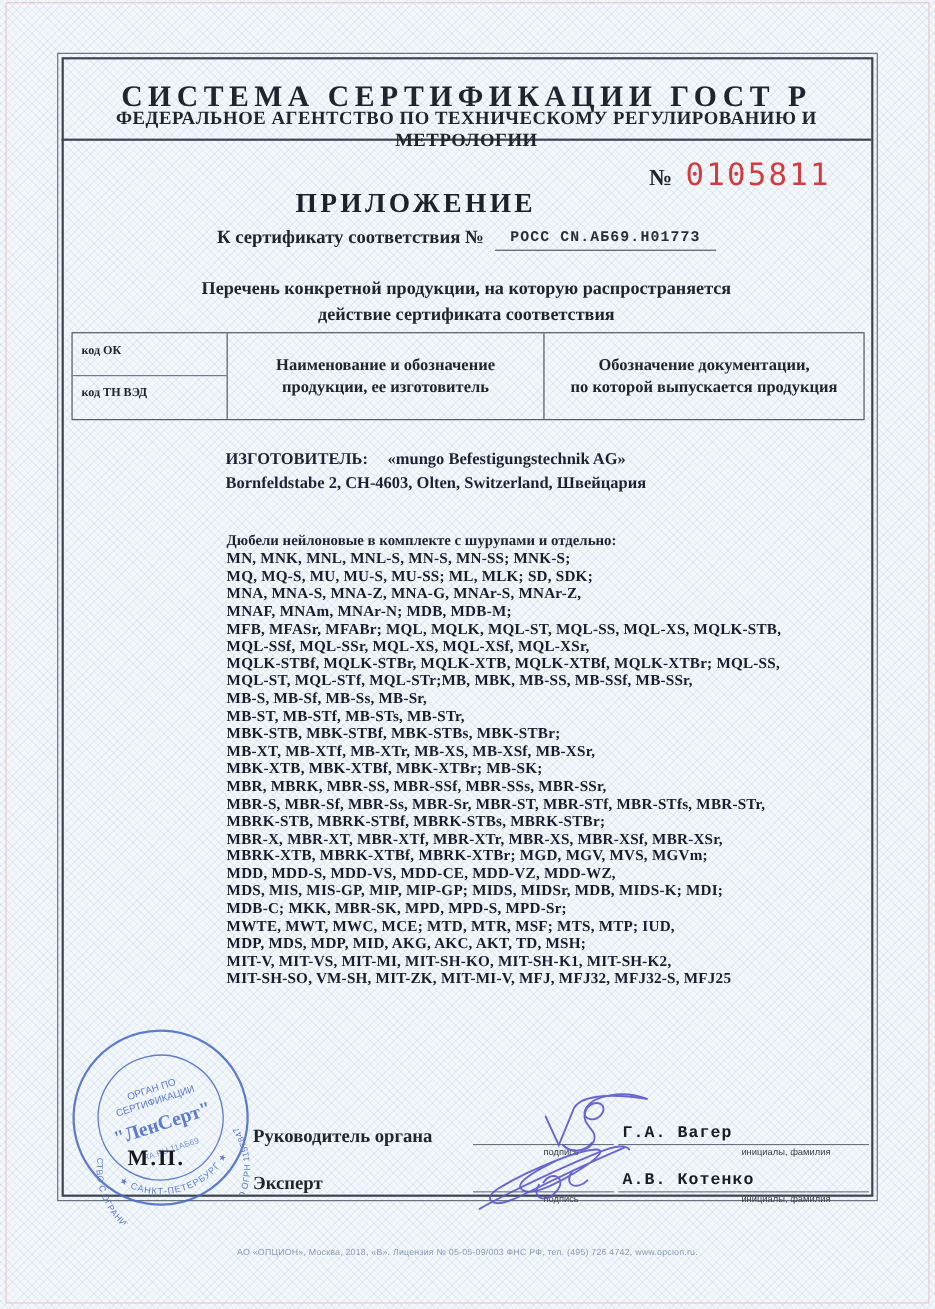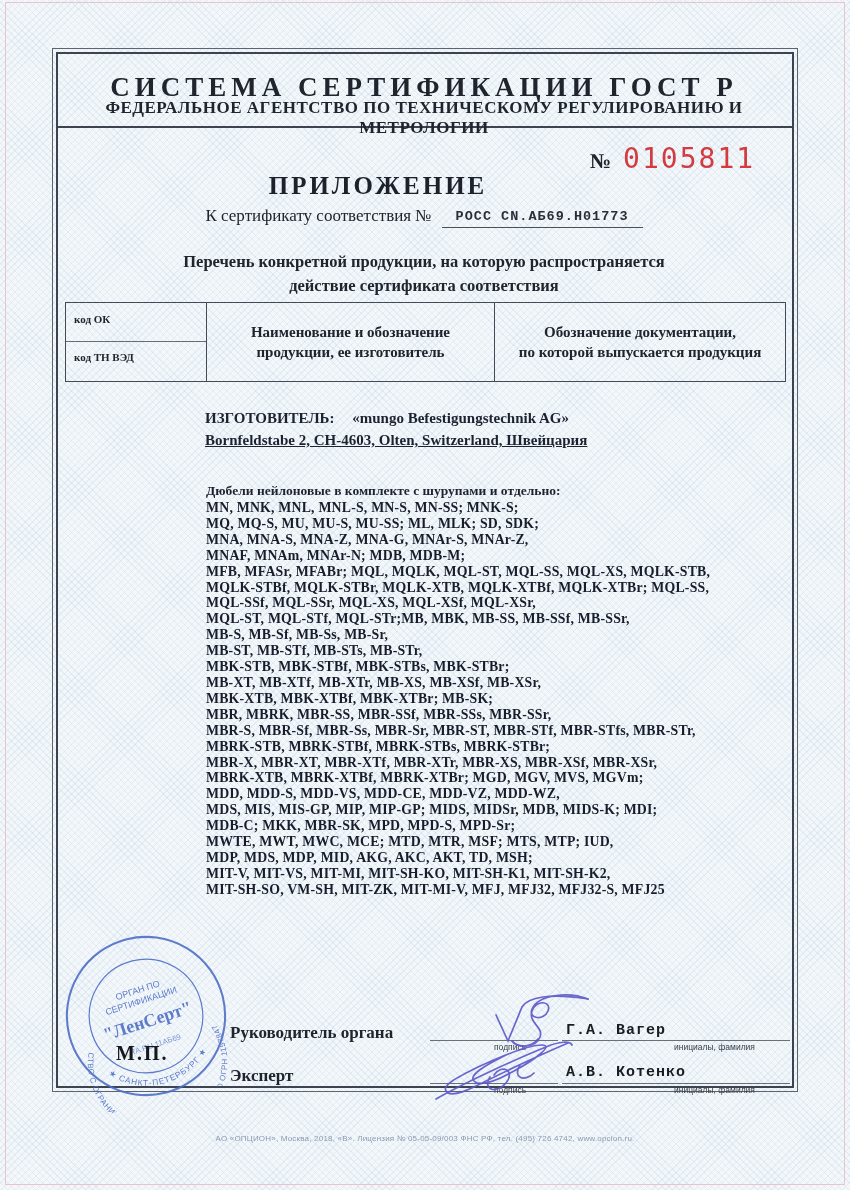--- a/index.html
+++ b/index.html
@@ -56,21 +56,21 @@
     font-size:28px;color:#d23b3f;letter-spacing:2px;font-weight:normal;
   }
   .doc-title{
     position:absolute;left:56px;top:172px;width:644px;text-align:center;
     font-size:25px;font-weight:bold;letter-spacing:3px;color:#1d2129;
   }
   .cert-row{
     position:absolute;left:56px;top:206px;width:736px;
     display:flex;justify-content:center;align-items:flex-end;gap:10px;
   }
-  .cert-label{font-size:17px;font-weight:normal;color:#20242c;padding-bottom:2px;}
+  .cert-label{font-size:17px;font-weight:bold;color:#20242c;padding-bottom:2px;}
   .cert-num-wrap{
     border-bottom:1px solid #4a4f58;padding:0 14px 3px 14px;
   }
   .cert-num{
     font-family:"Liberation Mono", monospace;font-size:13.5px;font-weight:bold;
     color:#2a2e36;letter-spacing:1px;
   }
   .subtitle1,.subtitle2{
     position:absolute;left:56px;width:736px;text-align:center;
     font-size:16.5px;font-weight:bold;color:#20242c;
@@ -93,21 +93,21 @@
     font-size:15px;font-weight:bold;color:#20242c;text-align:center;line-height:1.35;
   }
   .t-c3{
     position:absolute;left:429px;top:0;width:290px;height:78px;
     display:flex;flex-direction:column;justify-content:center;align-items:center;
     font-size:15px;font-weight:bold;color:#20242c;text-align:center;line-height:1.35;
   }
   
   .manu1{position:absolute;left:205px;top:410px;font-size:15px;font-weight:bold;color:#1d2230;}
   .manu1 .gap{display:inline-block;width:14px;}
-  .manu2{position:absolute;left:205px;top:432px;font-size:15px;font-weight:bold;color:#1d2230;text-decoration:underline;}
+  .manu2{position:absolute;left:205px;top:432px;font-size:15px;font-weight:bold;color:#1d2230;}
   .prod-intro{position:absolute;left:206px;top:483px;font-size:13.5px;font-weight:bold;color:#1d2230;}
   .prod-list{
     position:absolute;left:206px;top:500px;width:560px;
     font-size:13.8px;font-weight:bold;color:#181d2b;line-height:15.9px;
     letter-spacing:0.2px;white-space:nowrap;
   }
   
   .stamp{position:absolute;left:60px;top:930px;width:172px;height:172px;opacity:0.88;}
   .stamp svg{transform:rotate(-14deg);}
   .mp-label{
@@ -197,22 +197,22 @@
   </div>
   <div class="manu2">Bornfeldstabe 2, CH-4603, Olten, Switzerland, Швейцария</div>
 
   <div class="prod-intro">Дюбели нейлоновые в комплекте с шурупами и отдельно:</div>
   <div class="prod-list">
     <div>MN, MNK, MNL, MNL-S, MN-S, MN-SS; MNK-S;</div>
     <div>MQ, MQ-S, MU, MU-S, MU-SS; ML, MLK; SD, SDK;</div>
     <div>MNA, MNA-S, MNA-Z, MNA-G, MNAr-S, MNAr-Z,</div>
     <div>MNAF, MNAm, MNAr-N; MDB, MDB-M;</div>
     <div>MFB, MFASr, MFABr; MQL, MQLK, MQL-ST, MQL-SS, MQL-XS, MQLK-STB,</div>
+    <div>MQL-SSf, MQL-SSr, MQL-XS, MQL-XSf, MQL-XSr,</div>
     <div>MQLK-STBf, MQLK-STBr, MQLK-XTB, MQLK-XTBf, MQLK-XTBr; MQL-SS,</div>
-    <div>MQL-SSf, MQL-SSr, MQL-XS, MQL-XSf, MQL-XSr,</div>
     <div>MQL-ST, MQL-STf, MQL-STr;MB, MBK, MB-SS, MB-SSf, MB-SSr,</div>
     <div>MB-S, MB-Sf, MB-Ss, MB-Sr,</div>
     <div>MB-ST, MB-STf, MB-STs,  MB-STr,</div>
     <div>MBK-STB, MBK-STBf, MBK-STBs, MBK-STBr;</div>
     <div>MB-XT, MB-XTf, MB-XTr, MB-XS, MB-XSf, MB-XSr,</div>
     <div>MBK-XTB, MBK-XTBf, MBK-XTBr; MB-SK;</div>
     <div>MBR, MBRK, MBR-SS, MBR-SSf, MBR-SSs, MBR-SSr,</div>
     <div>MBR-S, MBR-Sf, MBR-Ss, MBR-Sr, MBR-ST, MBR-STf, MBR-STfs, MBR-STr,</div>
     <div>MBRK-STB, MBRK-STBf, MBRK-STBs, MBRK-STBr;</div>
     <div>MBR-X, MBR-XT, MBR-XTf, MBR-XTr, MBR-XS,  MBR-XSf, MBR-XSr,</div>

